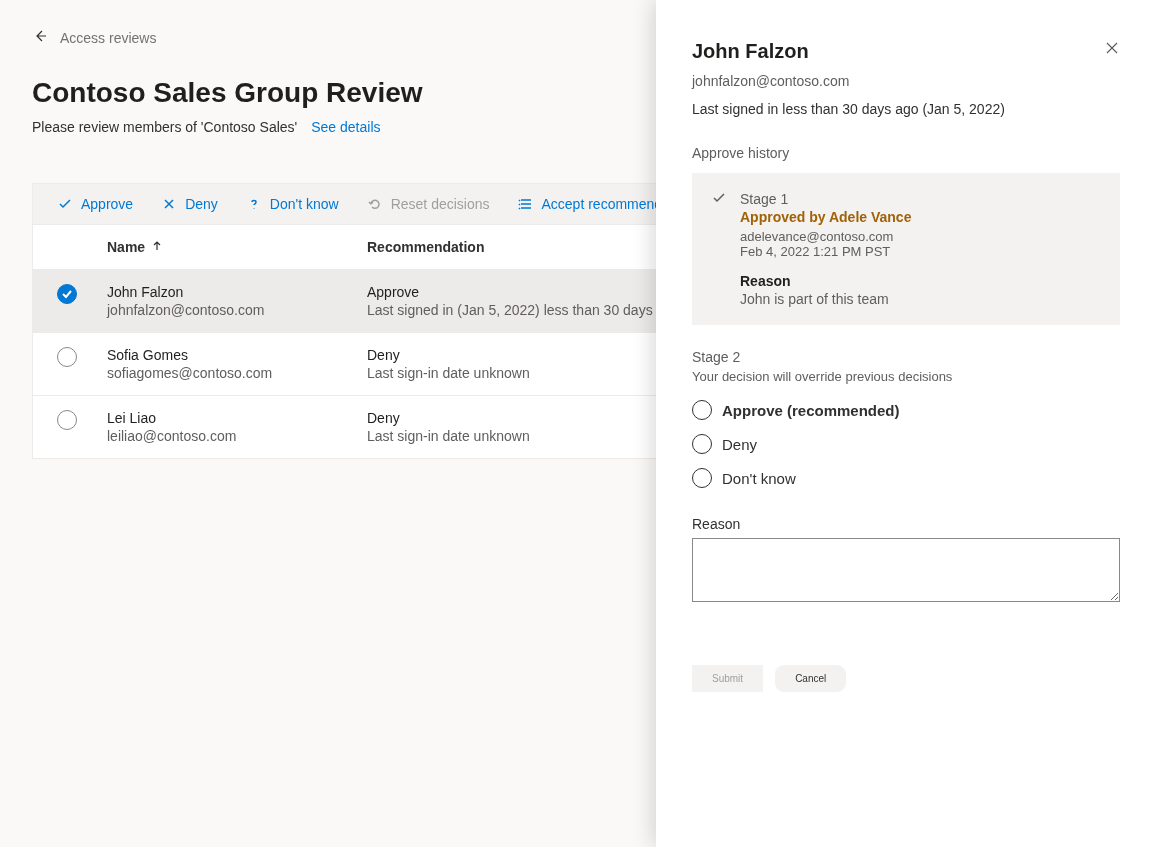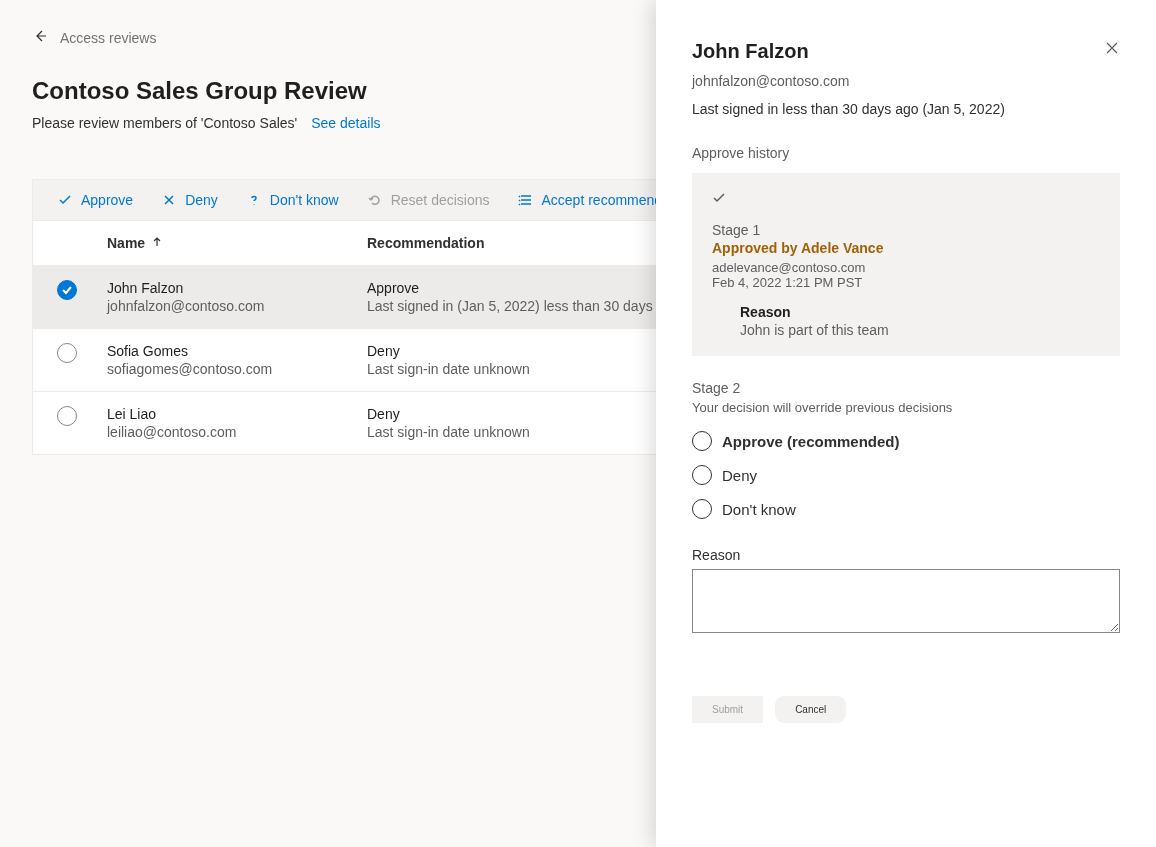--- a/index.html
+++ b/index.html
@@ -19,21 +19,21 @@
     .breadcrumb {
       display: flex;
       align-items: center;
       gap: 12px;
       margin-bottom: 30px;
       color: #737373;
     }
     .breadcrumb svg { width: 16px; height: 16px; }
     .breadcrumb-text { font-size: 14px; }
     .page-title {
-      font-size: 24px;
+      font-size: 28px;
       font-weight: 600;
       color: #201f1e;
       margin-bottom: 10px;
     }
     .subtitle-row {
       display: flex;
       gap: 14px;
       align-items: center;
       margin-bottom: 48px;
       font-size: 14px;
@@ -124,21 +124,21 @@
     .close-btn { cursor: pointer; }
     .close-btn svg { width: 16px; height: 16px; stroke: #605e5c; }
     .panel-email { color: #605e5c; margin-bottom: 12px; }
     .panel-signin { color: #323130; margin-bottom: 28px; }
     .section-label { color: #605e5c; margin-bottom: 12px; }
     .history-card {
       background: #f3f2f1;
       padding: 18px 20px;
       margin-bottom: 24px;
     }
-    .history-row { display: flex; gap: 14px; flex-direction: column; }
+    .history-row { display: flex; gap: 14px; }
     .history-check svg { width: 14px; height: 14px; }
     .history-content { flex: 1; }
     .history-stage { color: #605e5c; margin-bottom: 2px; }
     .history-decision { font-weight: 600; color: #a16207; margin-bottom: 4px; }
     .history-meta { color: #605e5c; font-size: 13px; }
     .history-reason-block { margin-top: 14px; margin-left: 28px; }
     .history-reason-label { font-weight: 600; color: #201f1e; margin-bottom: 2px; }
     .history-reason-text { color: #605e5c; }
     .stage2-label { color: #605e5c; margin-bottom: 4px; }
     .stage2-note { color: #605e5c; font-size: 13px; margin-bottom: 16px; }

